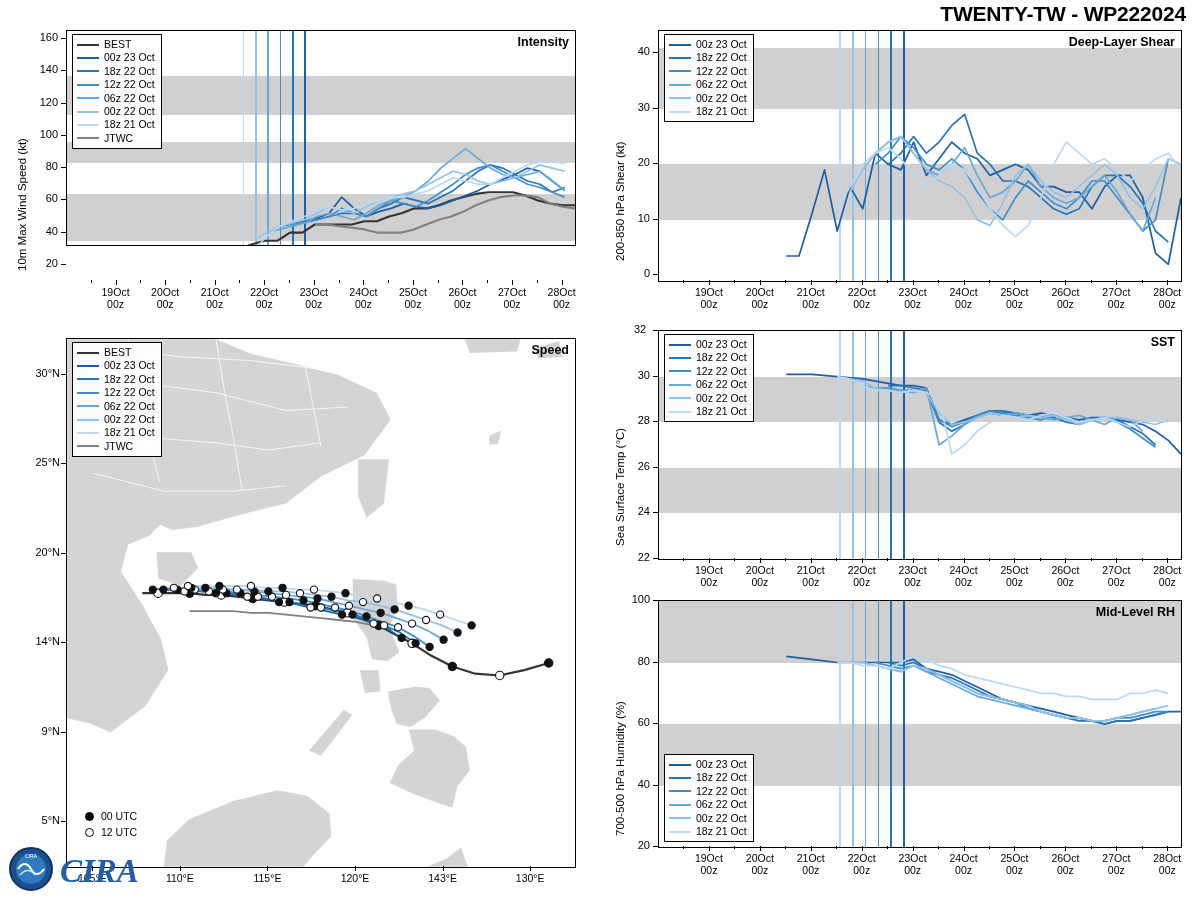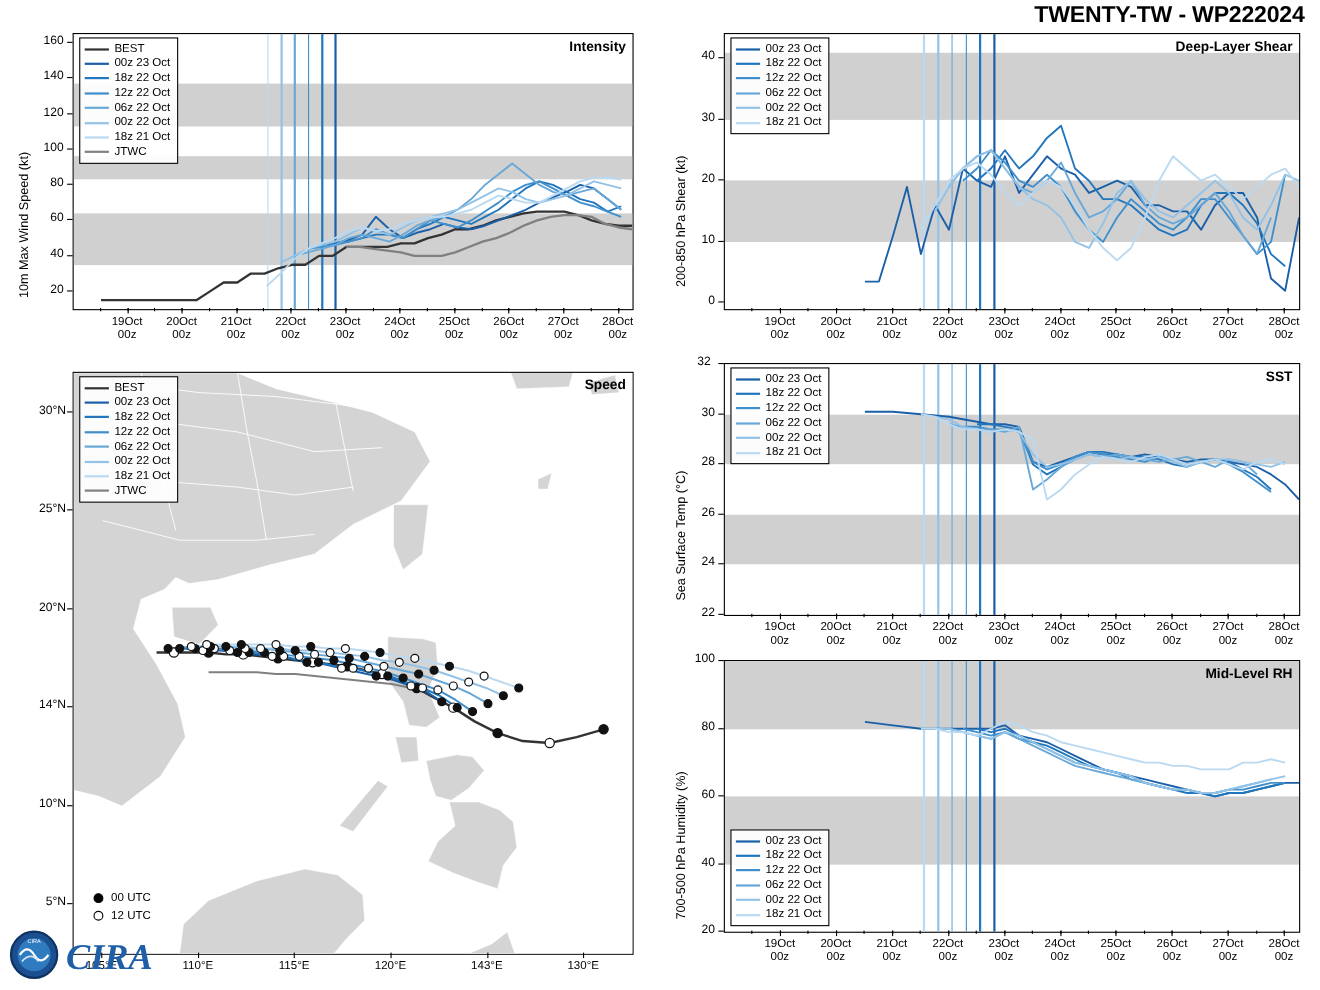--- a/index.html
+++ b/index.html
@@ -111,21 +111,21 @@
 </style>
 </head>
 <body>
 
 <div id="page">
 
   <div class="title-right">TWENTY-TW - WP222024</div>
 
   <div class="panel" style="left:0px; top:26px; width:600px; height:300px;">
     <div class="ylabel" style="left:16px; top:245px; font-size:11.5px;">10m Max Wind Speed (kt)</div>
-    <div class="plotbox" id="box-intensity" style="left:66px; top:4px; width:510px; height:252px;">
+    <div class="plotbox" id="box-intensity" style="left:66px; top:4px; width:510px; height:216px;">
       <div class="panel-label">Intensity</div>
     <div class="band" style="top:162.90322580645162px;height:46.7741935483871px;"></div>
         <div class="band" style="top:111.29032258064517px;height:20.967741935483858px;"></div>
         <div class="band" style="top:45.16129032258065px;height:38.709677419354826px;"></div>
         <div class="vline" style="left:175.52845528455285px;background:#bbd9f0;"></div>
         <div class="vline" style="left:187.91869918699186px;background:#93c2e6;"></div>
         <div class="vline" style="left:200.3089430894309px;background:#68a8d8;"></div>
         <div class="vline" style="left:212.6991869918699px;background:#3f8fcc;"></div>
         <div class="vline" style="left:225.08943089430895px;background:#2176bd;"></div>
         <div class="vline" style="left:237.47967479674796px;background:#1a5fa8;"></div>
@@ -375,21 +375,21 @@
           <span>00 UTC</span>
         </div>
       <div class="tl-row">
           <span class="dot-open"></span>
           <span>12 UTC</span>
         </div>
     </div>
   <div class="tickmark" style="left:61px;top:491.2542372881356px;width:5px;height:1px;"></div>
       <div class="ytick" style="left:8px;top:484.2542372881356px;width:52px;">5°N</div>
       <div class="tickmark" style="left:61px;top:401.7627118644068px;width:5px;height:1px;"></div>
-      <div class="ytick" style="left:8px;top:394.7627118644068px;width:52px;">10°N</div>
+      <div class="ytick" style="left:8px;top:394.7627118644068px;width:52px;">9°N</div>
       <div class="tickmark" style="left:61px;top:312.271186440678px;width:5px;height:1px;"></div>
       <div class="ytick" style="left:8px;top:305.271186440678px;width:52px;">14°N</div>
       <div class="tickmark" style="left:61px;top:222.77966101694918px;width:5px;height:1px;"></div>
       <div class="ytick" style="left:8px;top:215.77966101694918px;width:52px;">20°N</div>
       <div class="tickmark" style="left:61px;top:133.28813559322037px;width:5px;height:1px;"></div>
       <div class="ytick" style="left:8px;top:126.28813559322037px;width:52px;">25°N</div>
       <div class="tickmark" style="left:61px;top:43.796610169491544px;width:5px;height:1px;"></div>
       <div class="ytick" style="left:8px;top:36.796610169491544px;width:52px;">30°N</div>
       <div class="tickmark" style="left:92.27586206896552px;top:536px;width:1px;height:5px;"></div>
       <div class="xtick" style="left:66.27586206896552px;top:542px;width:52px;">105°E</div>

